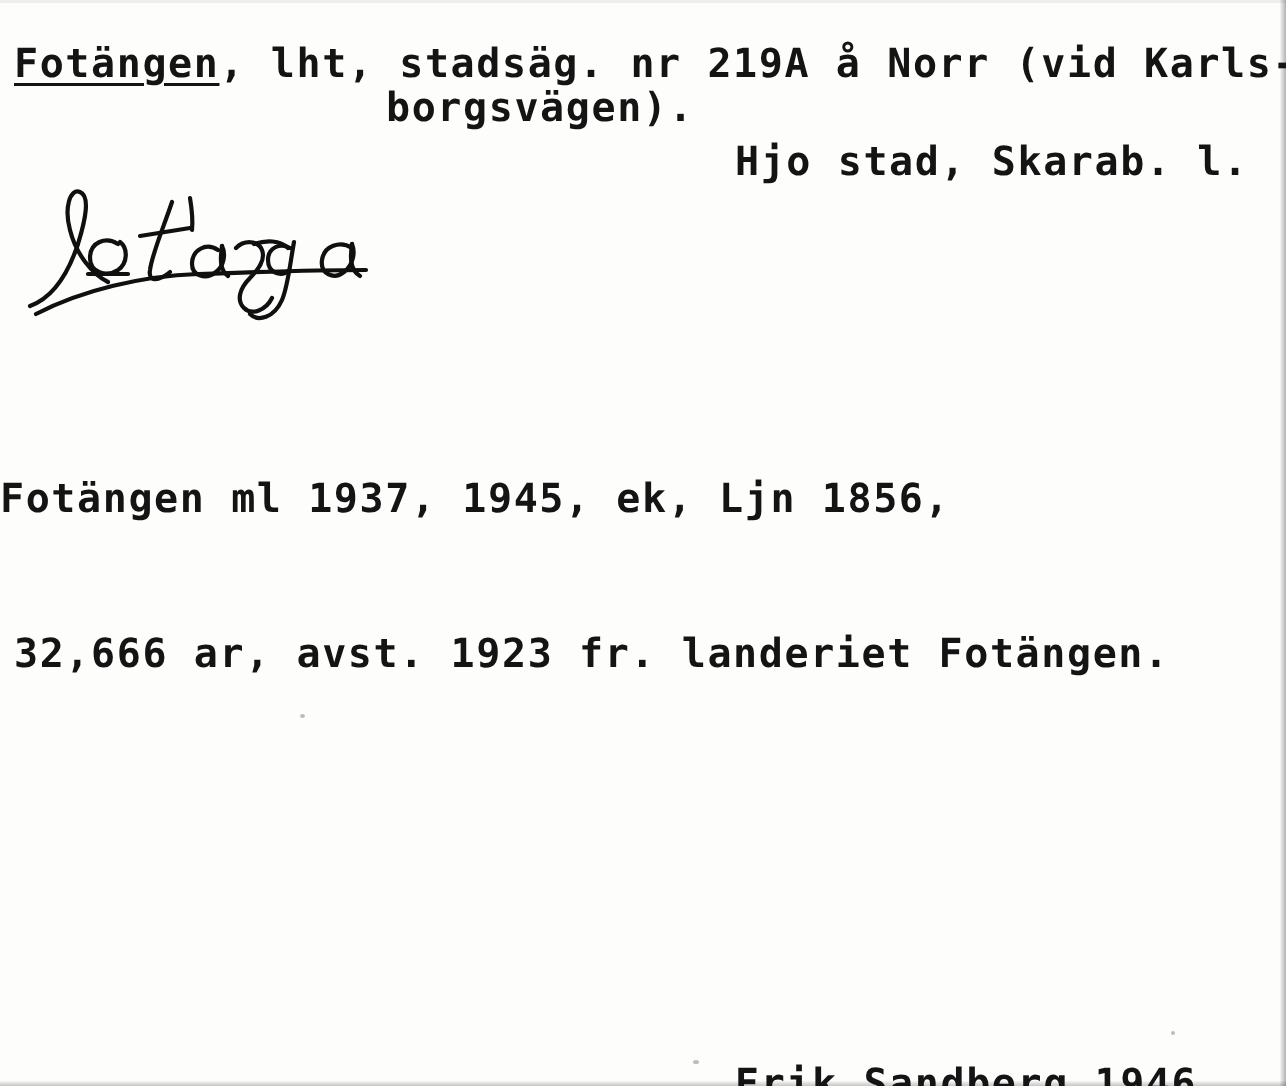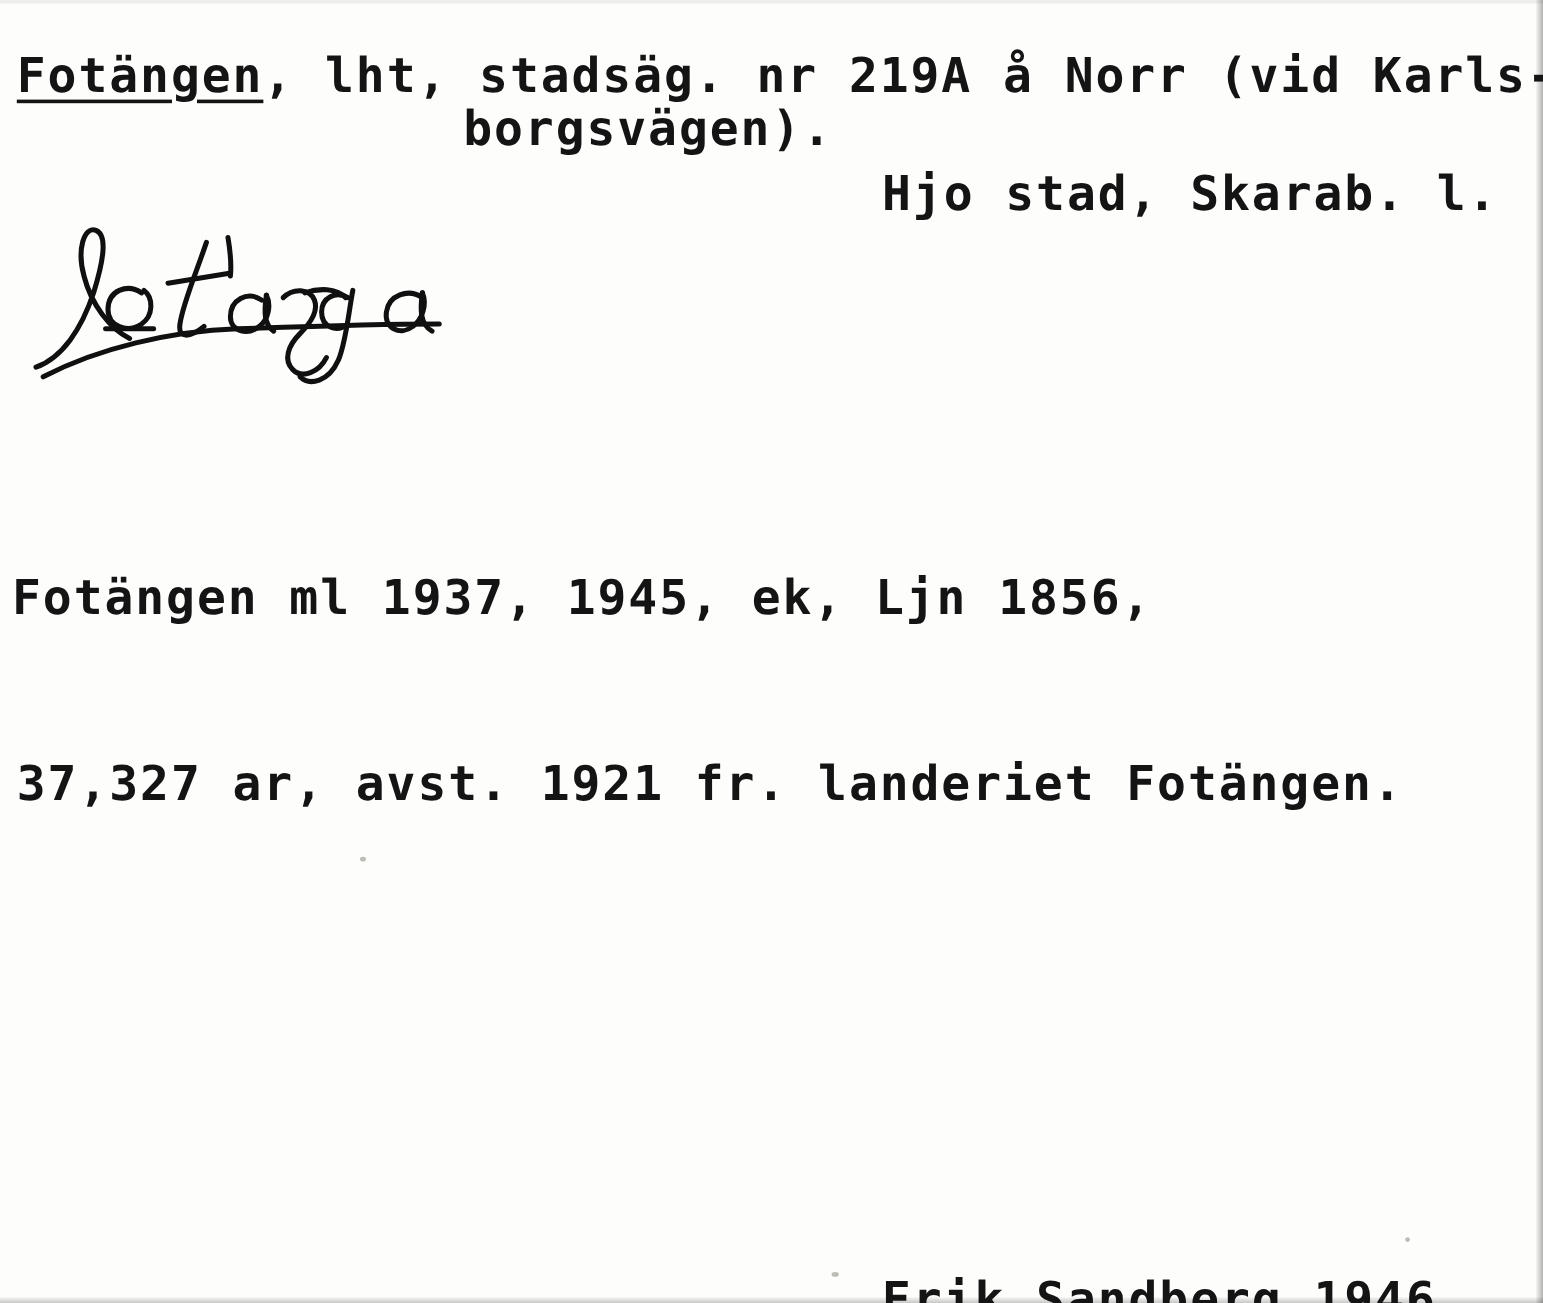--- a/index.html
+++ b/index.html
@@ -64,21 +64,21 @@
   .headword {
     text-decoration: underline;
     text-underline-offset: 6px;
     text-decoration-thickness: 3px;
   }
 
   #line-title-1 { left: 14px; top: 42px; }
   #line-title-2 { left: 386px; top: 86px; }
   #line-parish  { left: 735px; top: 140px; text-align: right; }
 
-  #block-refs { left: 10px; top: 386px; }
+  #block-refs { left: 0; top: 386px; }
   #block-refs .typed-row { display: block; line-height: 50px; }
 
   #line-area { left: 14px; top: 632px; }
 
   #line-signature { left: 735px; top: 1062px; }
 
   .handwriting {
     position: absolute;
     left: 22px;
     top: 178px;
@@ -139,21 +139,21 @@
 
         <path d="M14 136 C 60 112, 120 98, 176 96 C 232 94, 290 92, 344 92"></path>
       </g>
     </svg>
   </div>
 
   <div class="typed" id="block-refs">
     <span class="typed-row">Fotängen ml 1937, 1945, ek, Ljn 1856,</span>
   </div>
 
-  <div class="typed" id="line-area">37,327 ar, avst. 1921 fr. landeriet Fotängen.</div>
+  <div class="typed" id="line-area">32,666 ar, avst. 1923 fr. landeriet Fotängen.</div>
 
   <div class="typed" id="line-signature">Erik Sandberg 1946.</div>
 
   <div class="speck speck-a"></div>
   <div class="speck speck-b"></div>
   <div class="speck speck-c"></div>
 
 </div>
 
 </body></html>

